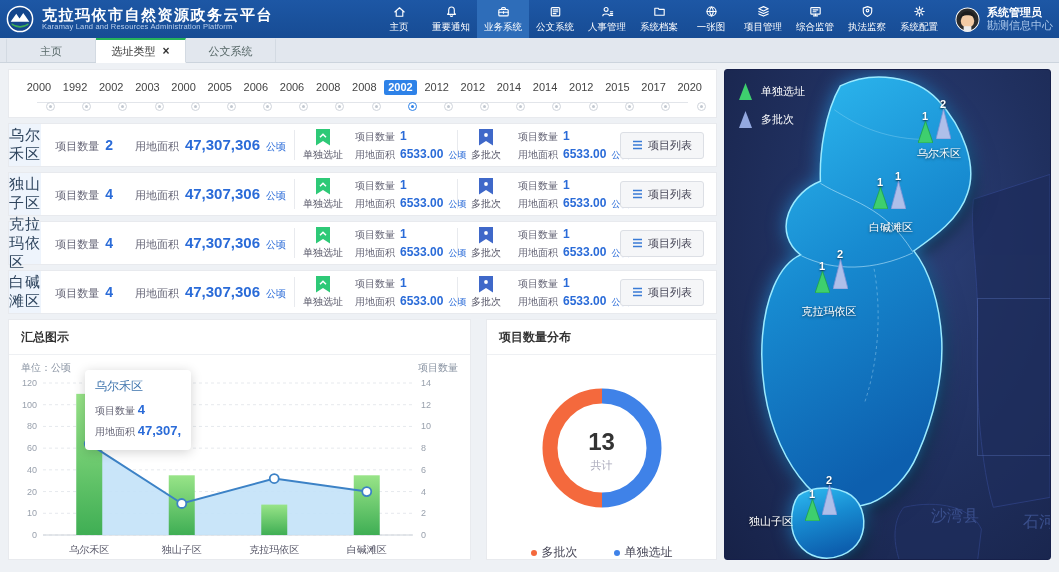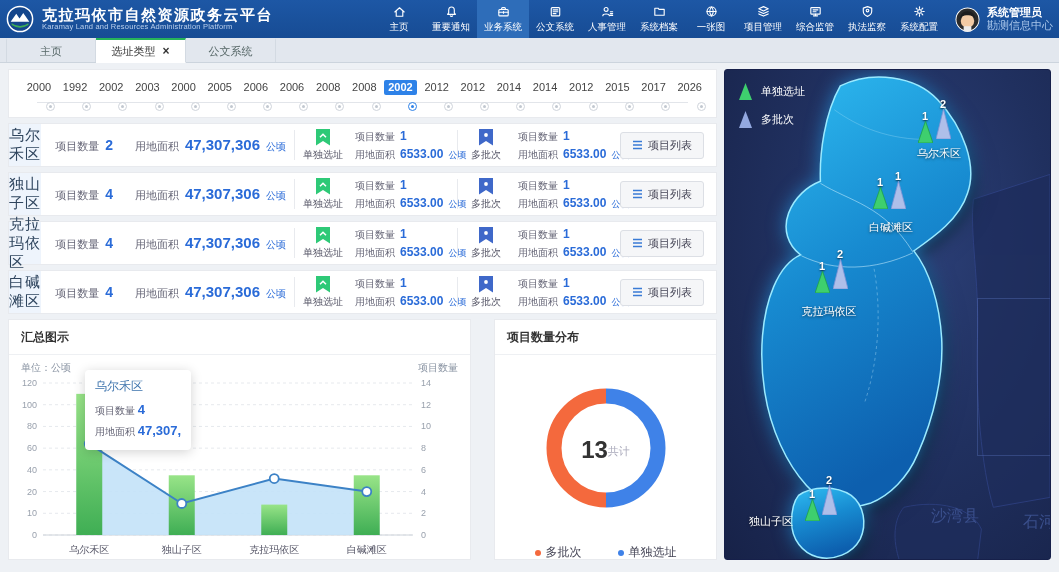--- a/index.html
+++ b/index.html
@@ -63,35 +63,35 @@
   .rc-ribbon-label{font-size:10px;color:#556;margin-top:2px;white-space:nowrap}
   .rc-mini{display:flex;flex-direction:column;justify-content:center;gap:3px;width:106px;padding-left:4px;flex:none}
   .mini-line{display:flex;align-items:baseline;gap:5px;white-space:nowrap}
   .mini-label{font-size:10px;color:#667}
   .mini-val{font-size:12px;font-weight:bold;color:#2a6bd8}
   .mini-unit{font-size:9px;color:#2a6bd8}
   .list-btn{margin-left:auto;margin-right:12px;display:flex;align-items:center;gap:5px;background:#f5f6f8;
             border:1px solid #dcdfe5;border-radius:3px;padding:5px 11px;font-size:11px;color:#445;cursor:pointer;white-space:nowrap}
 
   
-  .bottom-row{flex:1;display:flex;gap:23px;min-height:0}
+  .bottom-row{flex:1;display:flex;gap:15px;min-height:0}
   .chart-panel{width:463px;position:relative;overflow:hidden}
   .donut-panel{flex:1;overflow:hidden}
   .panel-title{font-size:12px;font-weight:bold;color:#333;padding:9px 12px 8px;border-bottom:1px solid #eef0f3}
   .axis-row{display:flex;justify-content:space-between;font-size:10px;color:#8a94a3;padding:6px 12px 0}
   .tick{font-size:9px;fill:#99a1ad}
   .xlab{font-size:10px;fill:#556}
   .chart-tip{position:absolute;left:76px;top:50px;width:106px;background:#fff;border-radius:4px;
              box-shadow:0 2px 12px rgba(0,0,0,.18);padding:8px 10px;z-index:5}
   .tip-title{font-size:12px;color:#3e74ad;margin-bottom:5px}
   .tip-line{font-size:10px;color:#667;white-space:nowrap;overflow:hidden;line-height:1.6}
   .tip-val{font-size:13px;color:#2a6bd8;font-weight:600}
 
   .donut-wrap{position:relative;width:150px;margin:18px auto 0}
-  .donut-center{position:absolute;inset:0;display:flex;flex-direction:row;align-items:center;justify-content:center;pointer-events:none}
+  .donut-center{position:absolute;inset:0;display:flex;flex-direction:column;align-items:center;justify-content:center;pointer-events:none}
   .donut-center-val{font-size:24px;font-weight:bold;color:#333}
   .donut-center-label{font-size:11px;color:#aab;margin-top:2px}
   .donut-legend{display:flex;justify-content:center;gap:36px;margin-top:16px}
   .leg-item{text-align:center}
   .leg-dot{width:6px;height:6px;border-radius:50%;display:inline-block;margin-right:5px;vertical-align:middle}
   .leg-name{font-size:12px;color:#445;vertical-align:middle}
 
   
   .map-panel{flex:1;position:relative;overflow:hidden;border-radius:3px;border:1px solid #16204a;
              background:radial-gradient(ellipse at 60% 35%,#2c4078 0%,#20305f 48%,#172248 100%)}
@@ -244,21 +244,21 @@
           <div class="yl-item"><span class="yl-year">2008</span></div>
           <div class="yl-item"><span class="yl-year">2008</span></div>
           <div class="yl-item selected"><span class="yl-year">2002</span></div>
           <div class="yl-item"><span class="yl-year">2012</span></div>
           <div class="yl-item"><span class="yl-year">2012</span></div>
           <div class="yl-item"><span class="yl-year">2014</span></div>
           <div class="yl-item"><span class="yl-year">2014</span></div>
           <div class="yl-item"><span class="yl-year">2012</span></div>
           <div class="yl-item"><span class="yl-year">2015</span></div>
           <div class="yl-item"><span class="yl-year">2017</span></div>
-          <div class="yl-item"><span class="yl-year">2026</span></div>
+          <div class="yl-item"><span class="yl-year">2020</span></div>
         </div>
       <div class="yl-dots">
           <div class="yl-row">
             <div class="yl-item"><span class="yl-dot"></span></div>
             <div class="yl-item"><span class="yl-dot"></span></div>
             <div class="yl-item"><span class="yl-dot"></span></div>
             <div class="yl-item"><span class="yl-dot"></span></div>
             <div class="yl-item"><span class="yl-dot"></span></div>
             <div class="yl-item"><span class="yl-dot"></span></div>
             <div class="yl-item"><span class="yl-dot"></span></div>

